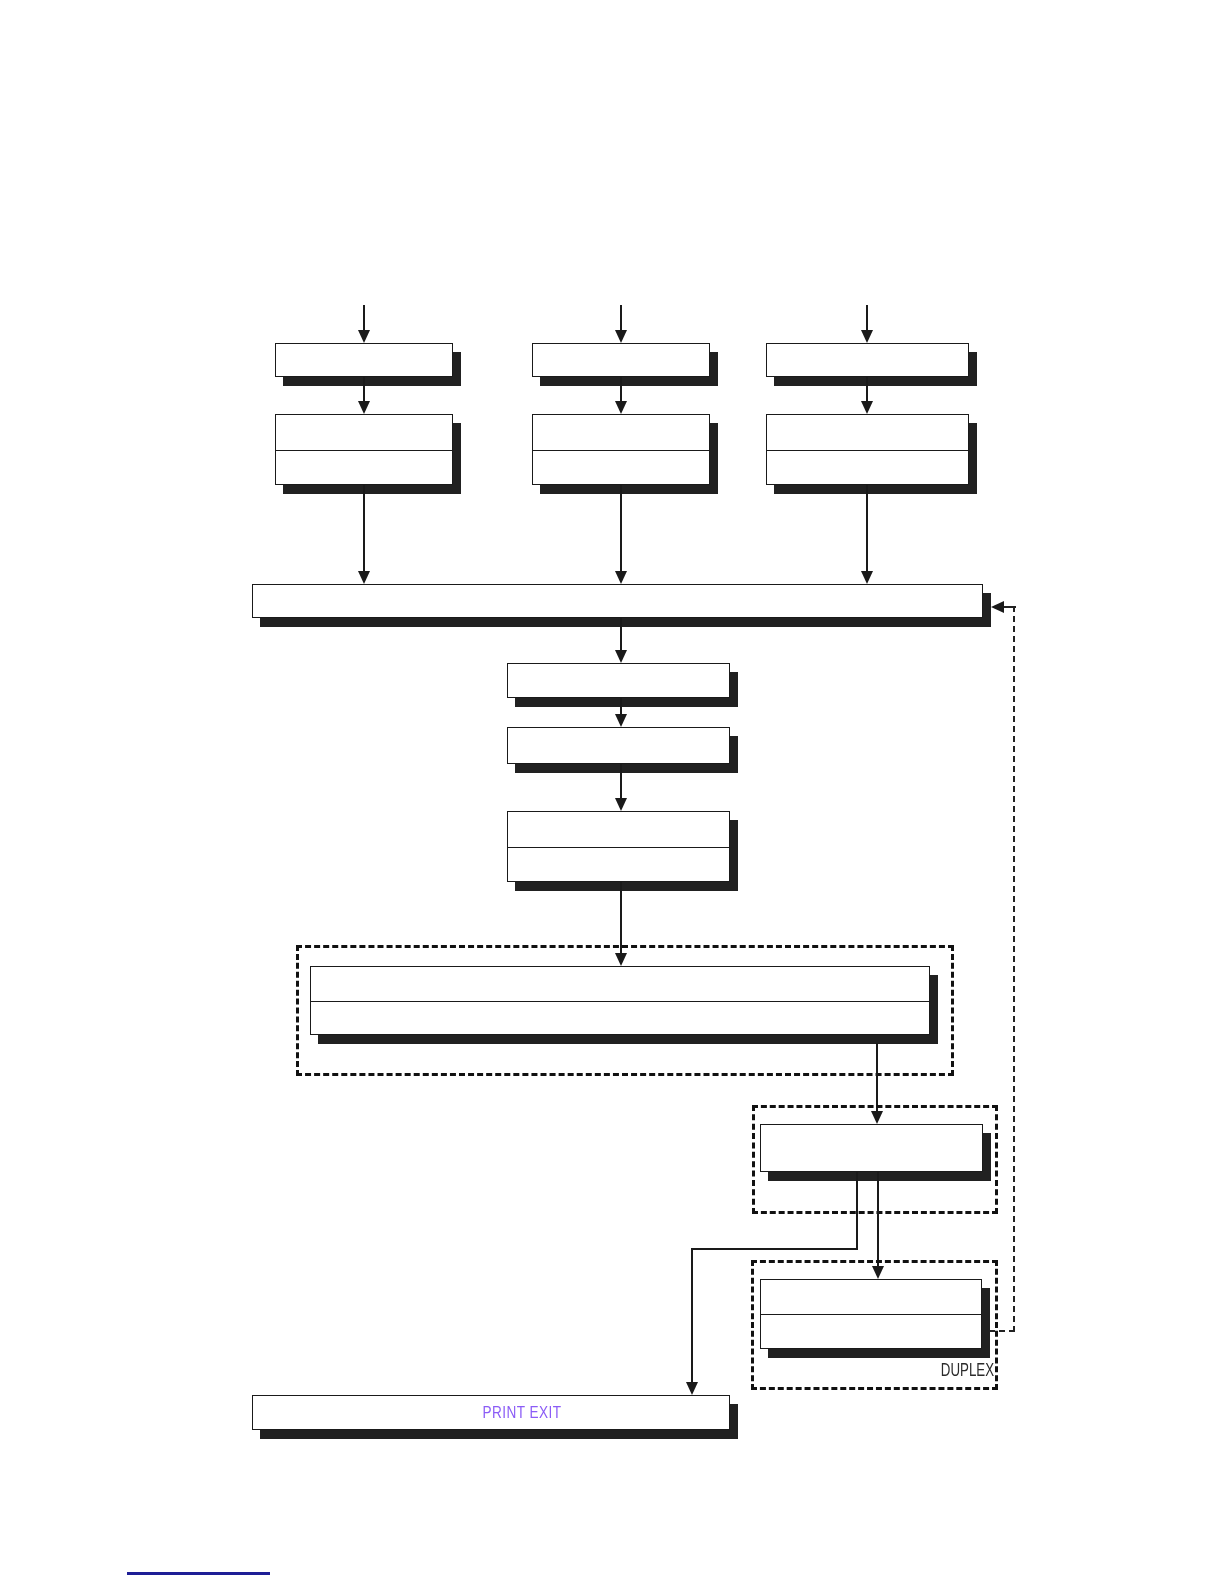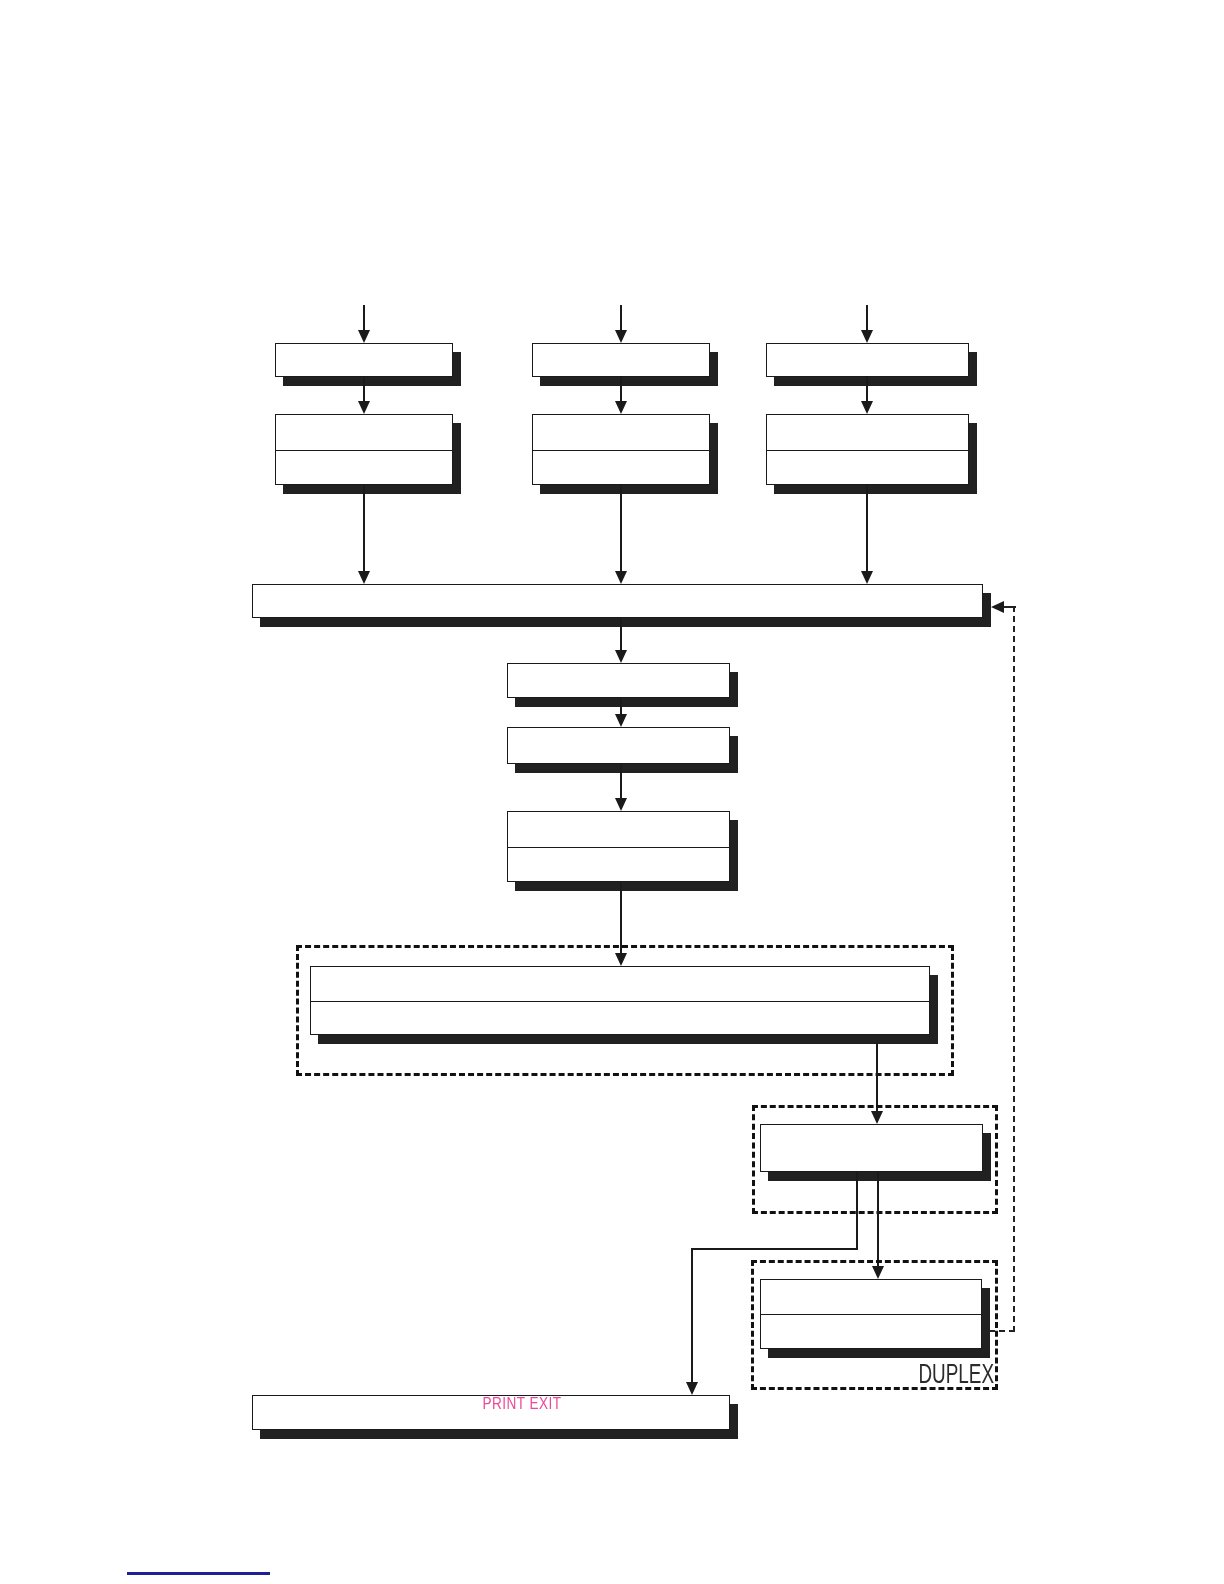--- a/index.html
+++ b/index.html
@@ -47,32 +47,32 @@
     box-sizing: border-box;
     border: 3px dashed #111111;
   }
   
   .dot-v { position: absolute; width: 0; border-left: 2px dashed #222222; }
   .dot-h { position: absolute; height: 0; border-top: 2px dashed #222222; }
   
   .lbl-print-exit {
     position: absolute;
     left: 252px; top: 1395px; width: 478px; height: 35px;
-    display: flex; justify-content: center;
-    font-size: 16px; color: #ec4899; letter-spacing: 0.5px;
+    display: flex; align-items: center; justify-content: center;
+    font-size: 16px; color: #8b5cf6; letter-spacing: 0.5px;
   }
   .lbl-print-exit span {
     display: inline-block;
     transform: scaleX(0.85) translateX(36px);
   }
   .lbl-duplex {
     position: absolute;
     left: 800px; top: 1360px; width: 194px;
     text-align: right;
-    font-size: 27px; color: #2b2b2b; line-height: 1.1;
+    font-size: 19px; color: #2b2b2b; line-height: 1.1;
   }
   .lbl-duplex span {
     display: inline-block;
     transform: scaleX(0.70);
     transform-origin: 100% 50%;
   }
   .footer-rule {
     position: absolute;
     left: 127px; top: 1572px; width: 143px; height: 3px;
     background: #1e1e96;

